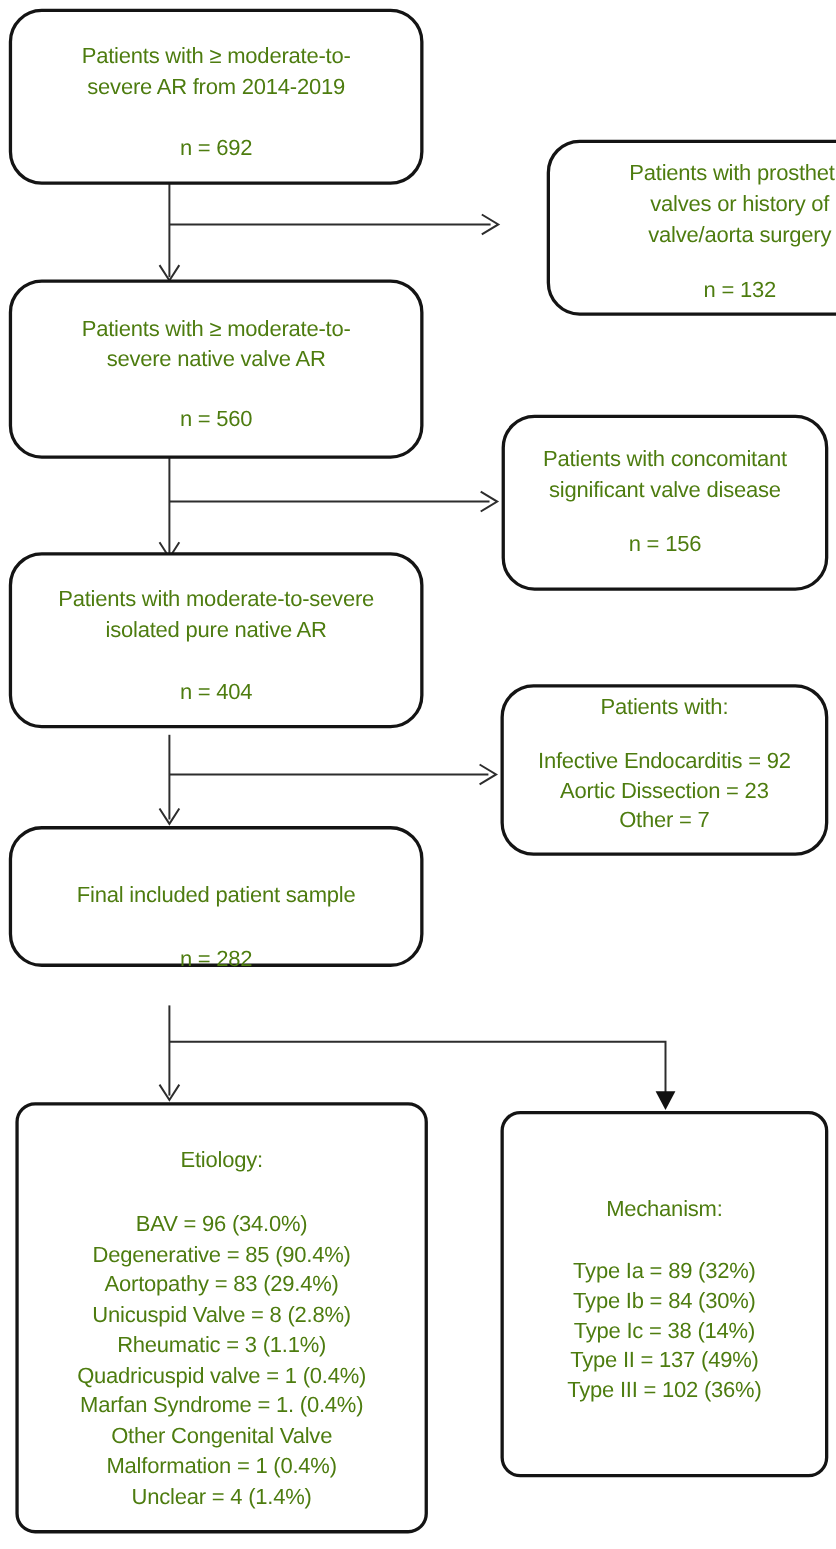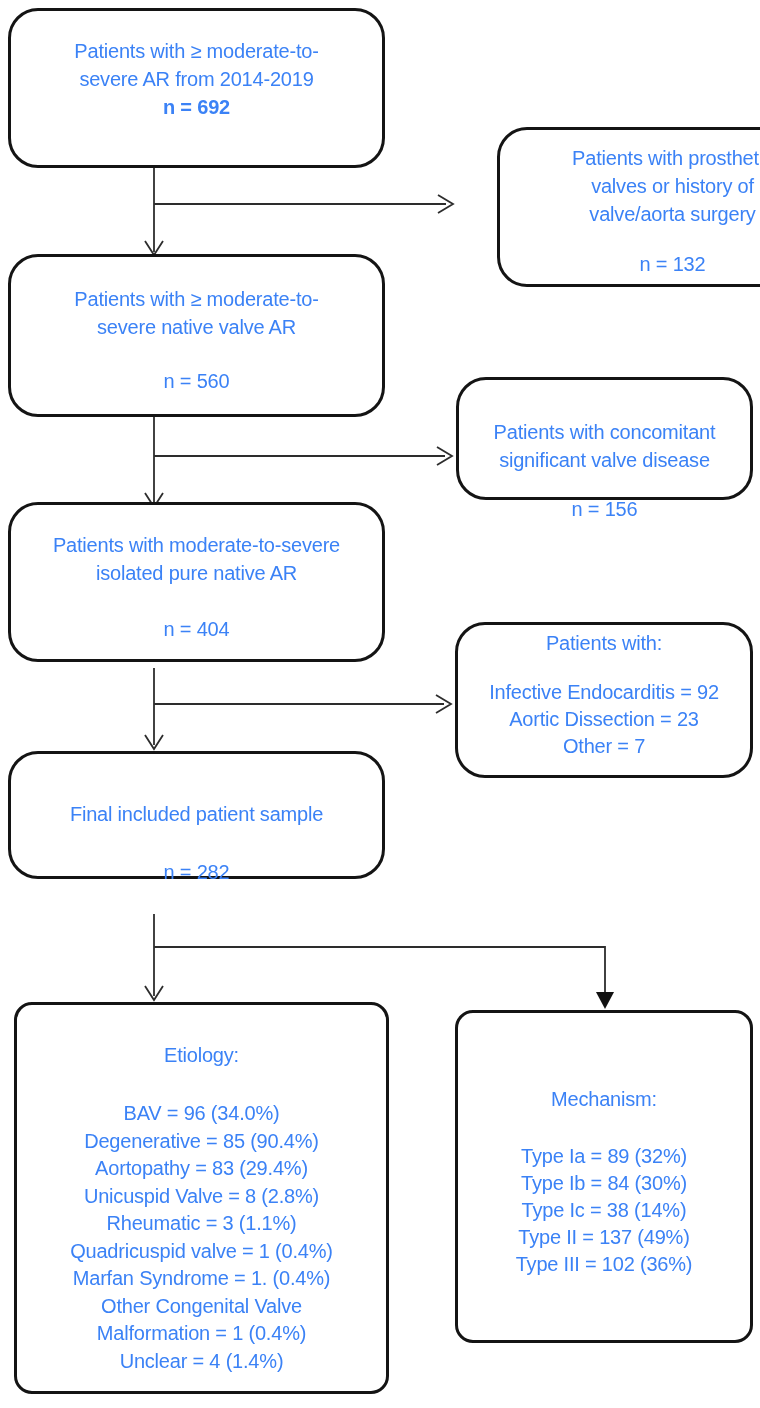--- a/index.html
+++ b/index.html
@@ -6,21 +6,21 @@
     margin: 0;
     padding: 0;
     background: #ffffff;
   }
   .stage {
     position: relative;
     width: 760px;
     height: 1408px;
     background: #ffffff;
     font-family: "Liberation Sans", sans-serif;
-    color: #3b82f6;
+    color: #4d7c0f;
     overflow: hidden;
   }
   .connectors {
     position: absolute;
     left: 0;
     top: 0;
     width: 760px;
     height: 1408px;
   }
   .box {
@@ -65,37 +65,37 @@
     <path d="M154 914 V996"></path>
     <path d="M145 986 L154 1000 L163 986"></path>
 
     <path d="M154 947 H605 V993"></path>
     <polygon points="605,1009 596,992 614,992" fill="#111111" stroke="none"></polygon>
   </svg>
 
   <div class="box" style="left:8px; top:8px; width:377px; height:160px; padding-top:26px;">
     <div>Patients with ≥ moderate-to-</div>
     <div>severe AR from 2014-2019</div>
-    <div class="ncount" style="font-weight:bold;">n = 692</div>
+    <div class="ncount" style="margin-top:28px;">n = 692</div>
   </div>
 
   <div class="box" style="left:457px; top:127px; width:351px; height:160px; padding-top:14px;margin-left:40px;">
     <div>Patients with prosthetic</div>
     <div>valves or history of</div>
     <div>valve/aorta surgery</div>
     <div class="ncount" style="margin-top:22px;">n = 132</div>
   </div>
 
   <div class="box" style="left:8px; top:254px; width:377px; height:163px; padding-top:28px;">
     <div>Patients with ≥ moderate-to-</div>
     <div>severe native valve AR</div>
     <div class="ncount" style="margin-top:26px;">n = 560</div>
   </div>
 
-  <div class="box" style="left:456px; top:377px; width:297px; height:123px; padding-top:38px;">
+  <div class="box" style="left:456px; top:377px; width:297px; height:160px; padding-top:24px;">
     <div>Patients with concomitant</div>
     <div>significant valve disease</div>
     <div class="ncount" style="margin-top:21px;">n = 156</div>
   </div>
 
   <div class="box" style="left:8px; top:502px; width:377px; height:160px; padding-top:26px;text-align:center;">
     <div>Patients with moderate-to-severe</div>
     <div>isolated pure native AR</div>
     <div class="ncount" style="margin-top:28px;">n = 404</div>
   </div>

